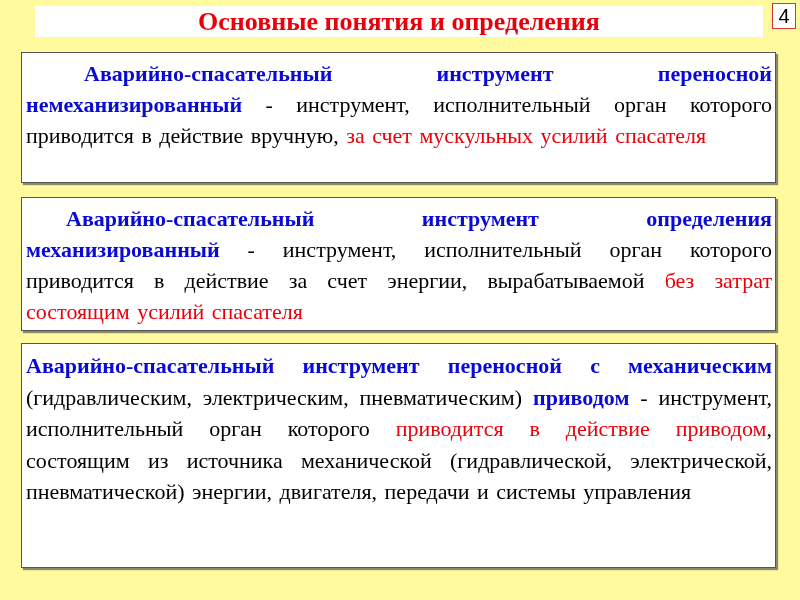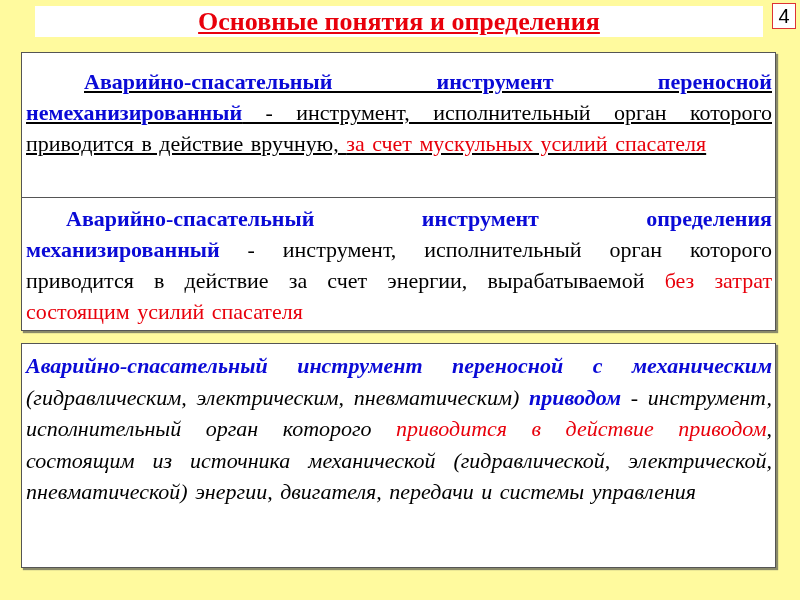--- a/index.html
+++ b/index.html
@@ -8,42 +8,41 @@
     background:#FFFA9E;
     font-family: "Liberation Serif", "DejaVu Serif", serif;
     color:#000;
   }
   .title-bar {
     position:absolute; left:35px; top:6px; width:728px; height:31px;
     background:#FFFFFF;
     text-align:center;
     font-weight:bold; font-size:26px; line-height:31px;
     color:#E8000B;
-    text-decoration:underline;
   }
   .page-num {
     position:absolute; left:772px; top:3px; width:22px; height:24px;
     background:#fff; border:1px solid #D33;
     font-family:"Liberation Sans", sans-serif;
     font-size:20px; line-height:24px; text-align:center; color:#000;
   }
   .box {
     position:absolute; left:21px; width:755px;
     background:#fff;
     border:1px solid #555;
     box-shadow: 2px 2px 1px #8a8a6a;
     font-size:22px; line-height:31px;
     text-align:justify;
     text-align-last:left;
     padding:0 3px 0 4px;
     box-sizing:border-box;
   }
-  .box1 { top:52px; height:146px; padding-top:13px;text-decoration:underline; }
+  .box1 { top:52px; height:131px; padding-top:5px; }
   .box2 { top:197px; height:134px; padding-top:5px; }
-  .box3 { top:343px; height:225px; padding-top:6px; line-height:31.5px;font-style:italic; }
+  .box3 { top:343px; height:225px; padding-top:6px; line-height:31.5px; }
   .indent { display:inline-block; width:58px; }
   .indent2 { display:inline-block; width:40px; }
   .blue { color:#0A0AD6; font-weight:bold; }
   .red { color:#E8000B; }
   .p { margin:0; word-spacing:2px; }
 </style>
 </head>
 <body>
 
 <div class="title-bar">Основные понятия и определения</div>

